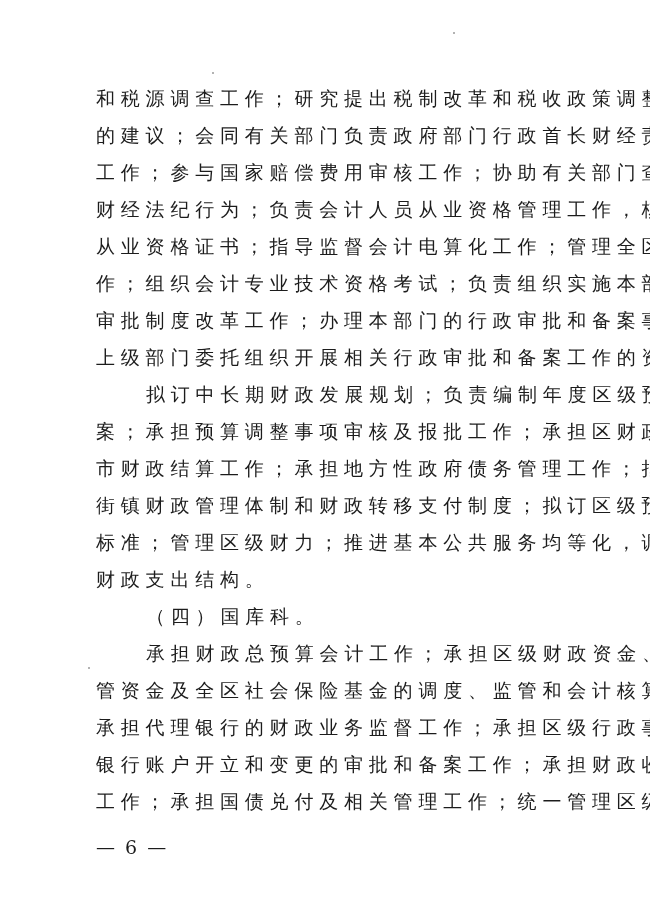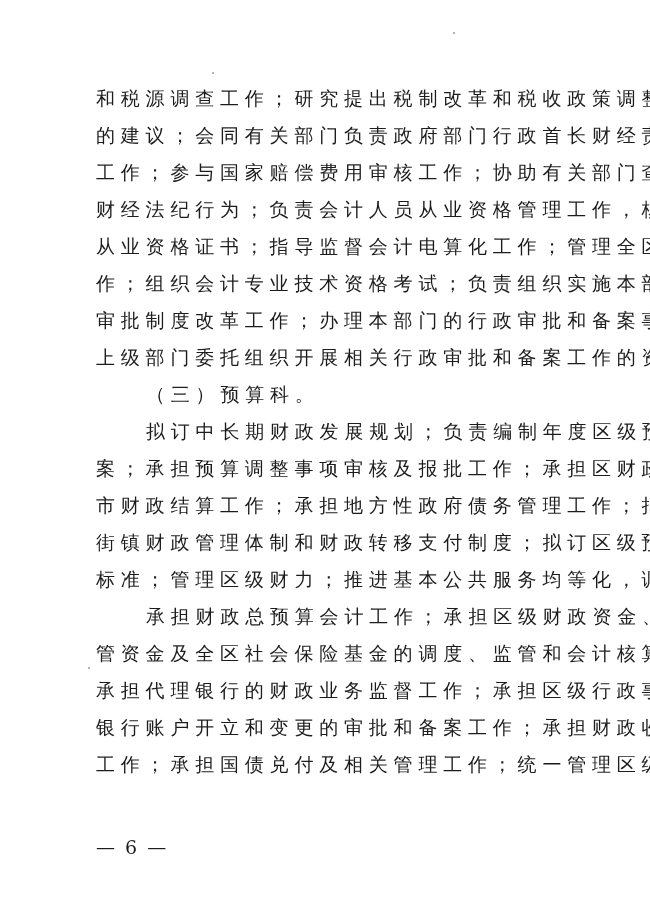--- a/index.html
+++ b/index.html
@@ -64,26 +64,27 @@
 <div class="page">
   <div class="body-text">
     <div class="line">和税源调查工作；研究提出税制改革和税收政策调整等方面</div>
     <div class="line">的建议；会同有关部门负责政府部门行政首长财经责任问责</div>
     <div class="line">工作；参与国家赔偿费用审核工作；协助有关部门查处违反</div>
     <div class="line">财经法纪行为；负责会计人员从业资格管理工作，核发会计</div>
     <div class="line">从业资格证书；指导监督会计电算化工作；管理全区会计工</div>
     <div class="line">作；组织会计专业技术资格考试；负责组织实施本部门行政</div>
     <div class="line">审批制度改革工作；办理本部门的行政审批和备案事项；受</div>
     <div class="line">上级部门委托组织开展相关行政审批和备案工作的资料审</div>
-    <div class="line indent">（三）预算科。</div>
     <div class="line indent">拟订中长期财政发展规划；负责编制年度区级预决算草</div>
     <div class="line">案；承担预算调整事项审核及报批工作；承担区财政与省、</div>
     <div class="line">市财政结算工作；承担地方性政府债务管理工作；拟订区对</div>
     <div class="line">街镇财政管理体制和财政转移支付制度；拟订区级预算定额</div>
     <div class="line">标准；管理区级财力；推进基本公共服务均等化，调整优化</div>
+    <div class="line">财政支出结构。</div>
+    <div class="line indent">（四）国库科。</div>
     <div class="line indent">承担财政总预算会计工作；承担区级财政资金、财政代</div>
     <div class="line">管资金及全区社会保险基金的调度、监管和会计核算工作；</div>
     <div class="line">承担代理银行的财政业务监督工作；承担区级行政事业单位</div>
     <div class="line">银行账户开立和变更的审批和备案工作；承担财政收入退库</div>
     <div class="line">工作；承担国债兑付及相关管理工作；统一管理区级财政资</div>
   </div>
 
   <div class="page-number">— 6 —</div>
 
   <div class="speck" style="left:453px; top:32px;"></div>

